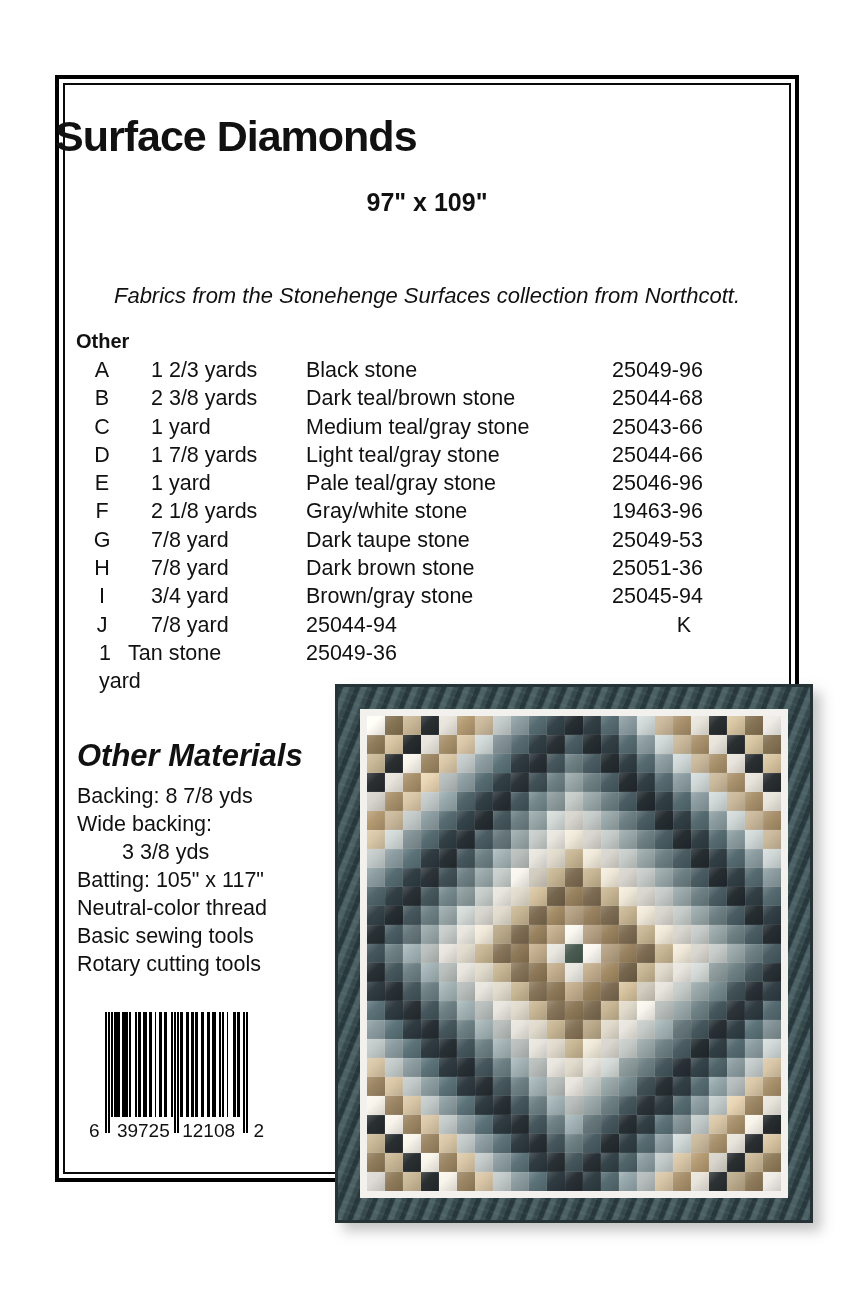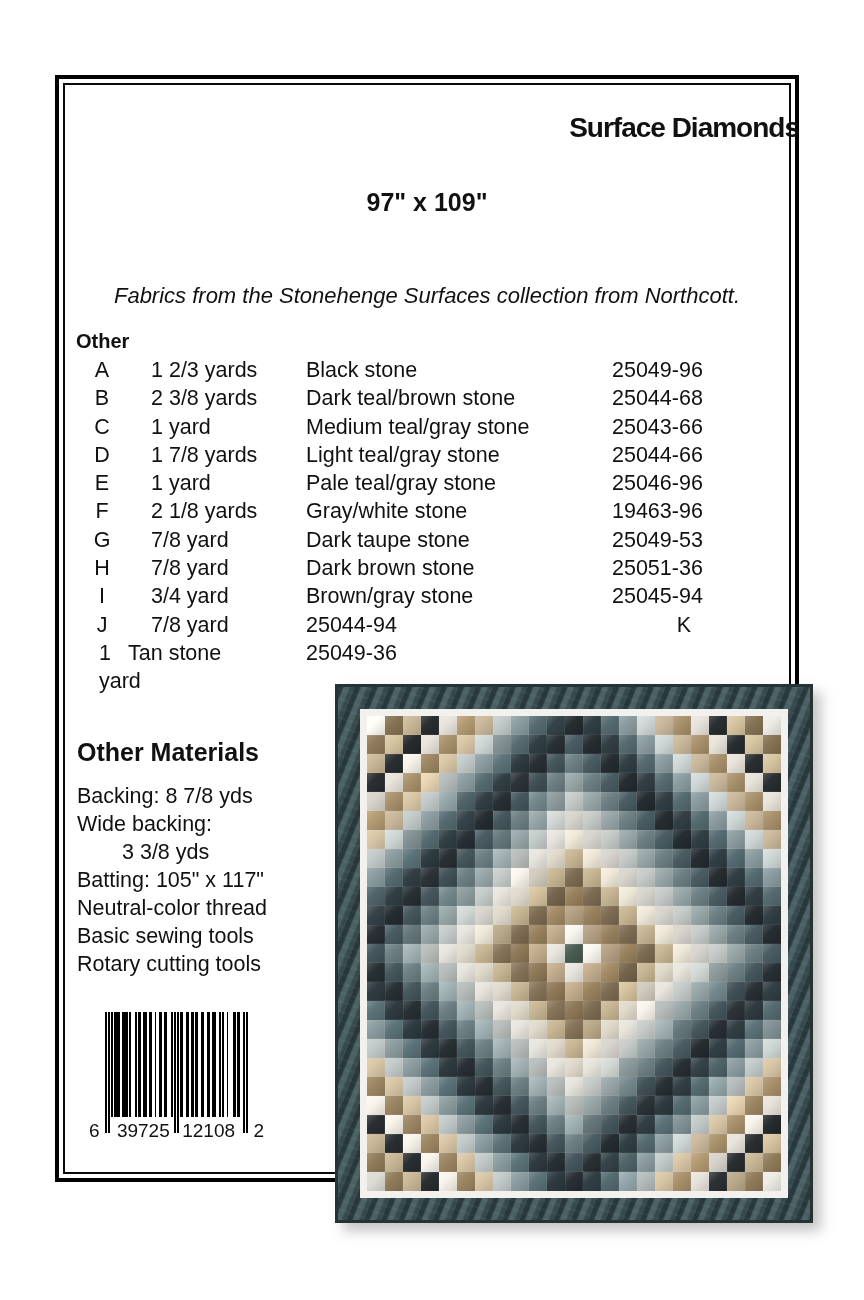--- a/index.html
+++ b/index.html
@@ -9,22 +9,22 @@
     font-family:"Liberation Sans", sans-serif; color:#111; overflow:hidden;
   }
   
   .frame {
     position:absolute; left:55px; top:75px; width:744px; height:1107px;
     border:4px solid #000;
   }
   .frame-inner { position:absolute; inset:4px; border:2px solid #0a0a0a; }
 
   .title {
-    position:absolute; left:55px; top:112px; width:744px; text-align:right;
-    font-size:28px; font-weight:bold; letter-spacing:-1px;
+    position:absolute; left:55px; top:112px; width:744px; text-align:left;
+    font-size:43px; font-weight:bold; letter-spacing:-1px;
   }
   .size-line {
     position:absolute; left:55px; top:188px; width:744px; text-align:center;
     font-size:25px; font-weight:bold;
   }
   .materials-line {
     position:absolute; left:55px; top:237px; width:744px; text-align:center;
     font-size:27px; font-weight:bold;
   }
   .collection-line {
@@ -37,21 +37,21 @@
   }
   .fabric-table {
     position:absolute; left:76px; top:356px; width:680px;
     display:grid; grid-template-columns:52px 178px 306px auto;
     font-size:21.5px; line-height:28.3px;
   }
   .ft-letter { text-align:center; }
   .ft-yards  { padding-left:23px; }
 
   .other-heading {
-    position:absolute; left:77px; top:738px; font-size:25px; font-weight:bold;
+    position:absolute; left:77px; top:738px; font-size:31px; font-weight:bold;font-style:italic;
   }
   .other-lines {
     position:absolute; left:77px; top:782px; font-size:21.5px; line-height:28px;
     width:230px;
   }
   .other-lines .indent { padding-left:45px; }
 
   
   .barcode { position:absolute; left:105px; top:1012px; width:142px; height:130px; }
   .bc-bars { position:absolute; left:0; top:0; width:142px; height:121px;

